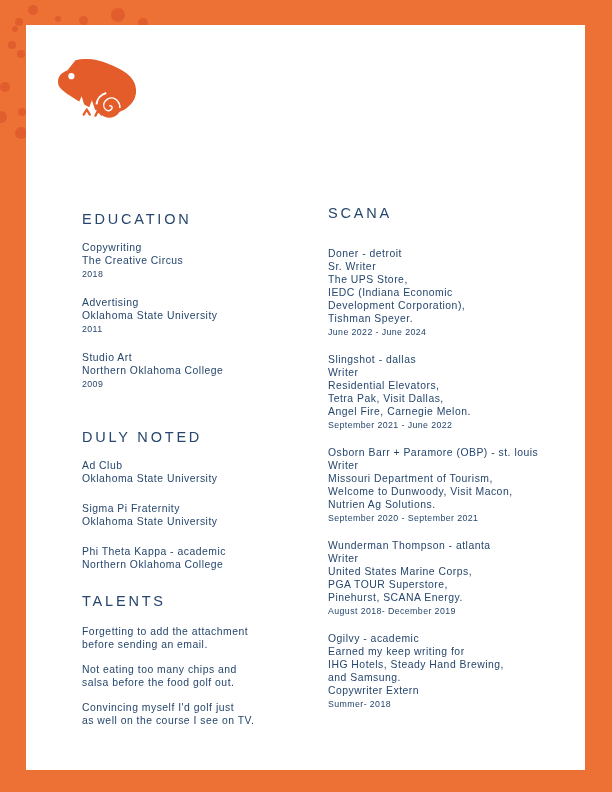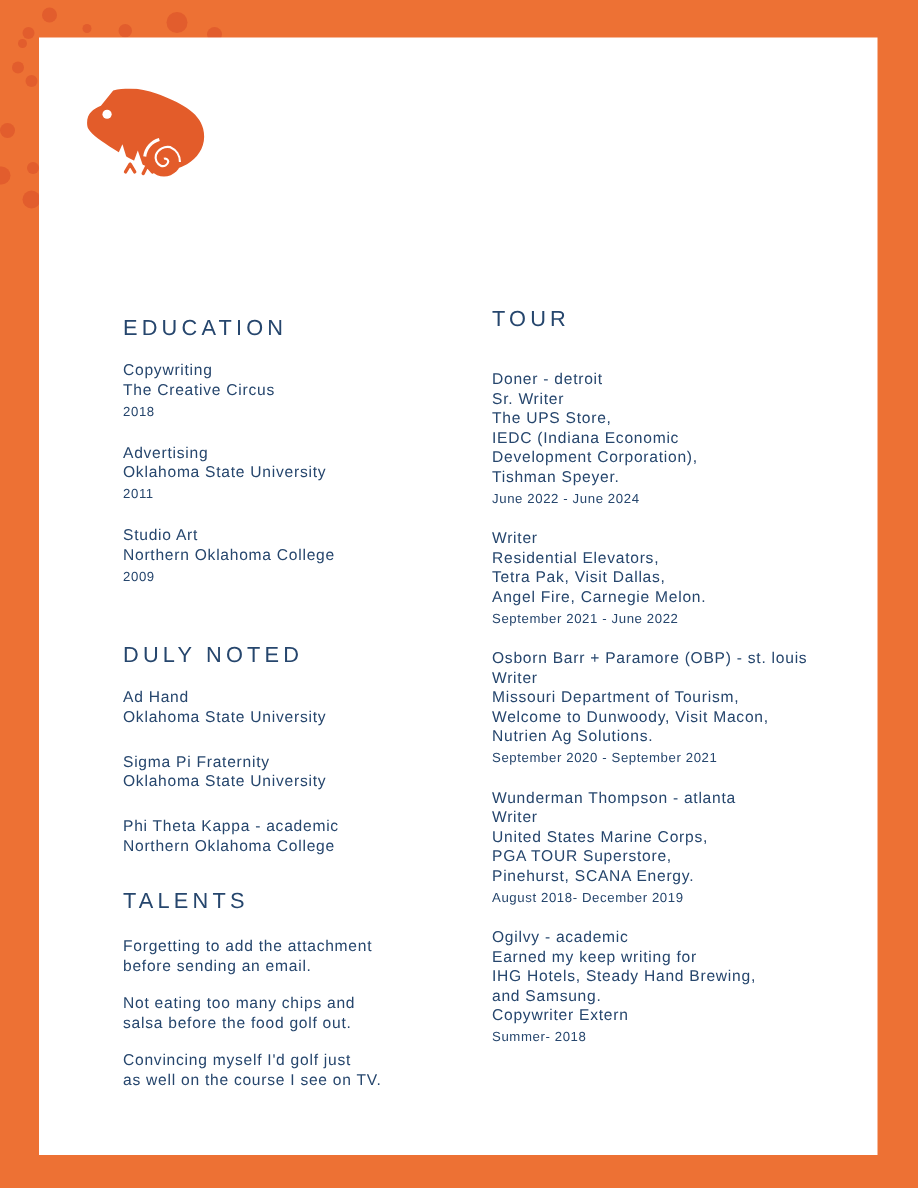--- a/index.html
+++ b/index.html
@@ -101,21 +101,21 @@
       </div>
       <div class="edu-item">
         <div class="txt">Studio Art
 Northern Oklahoma College</div>
         <div class="year">2009</div>
       </div>
 
       <div class="h h-duly">DULY NOTED</div>
 
       <div class="duly-item">
-        <div class="txt">Ad Hand
+        <div class="txt">Ad Club
 Oklahoma State University</div>
       </div>
       <div class="duly-item">
         <div class="txt">Sigma Pi Fraternity
 Oklahoma State University</div>
       </div>
       <div class="duly-item">
         <div class="txt">Phi Theta Kappa - academic
 Northern Oklahoma College</div>
       </div>
@@ -130,33 +130,34 @@
         <div class="txt">Not eating too many chips and
 salsa before the food golf out.</div>
       </div>
       <div class="tal-item">
         <div class="txt">Convincing myself I'd golf just
 as well on the course I see on TV.</div>
       </div>
     </div>
 
     <div class="col col-right">
-      <div class="h h-work">TOUR</div>
+      <div class="h h-work">SCANA</div>
 
       <div class="job">
         <div class="txt">Doner - detroit</div>
         <div class="txt">Sr. Writer</div>
         <div class="txt">The UPS Store,
 IEDC (Indiana Economic
 Development Corporation),
 Tishman Speyer.</div>
         <div class="dates">June 2022 - June 2024</div>
       </div>
 
       <div class="job">
+        <div class="txt">Slingshot - dallas</div>
         <div class="txt">Writer</div>
         <div class="txt">Residential Elevators,
 Tetra Pak, Visit Dallas,
 Angel Fire, Carnegie Melon.</div>
         <div class="dates">September 2021 - June 2022</div>
       </div>
 
       <div class="job">
         <div class="txt">Osborn Barr + Paramore (OBP) - st. louis</div>
         <div class="txt">Writer</div>

